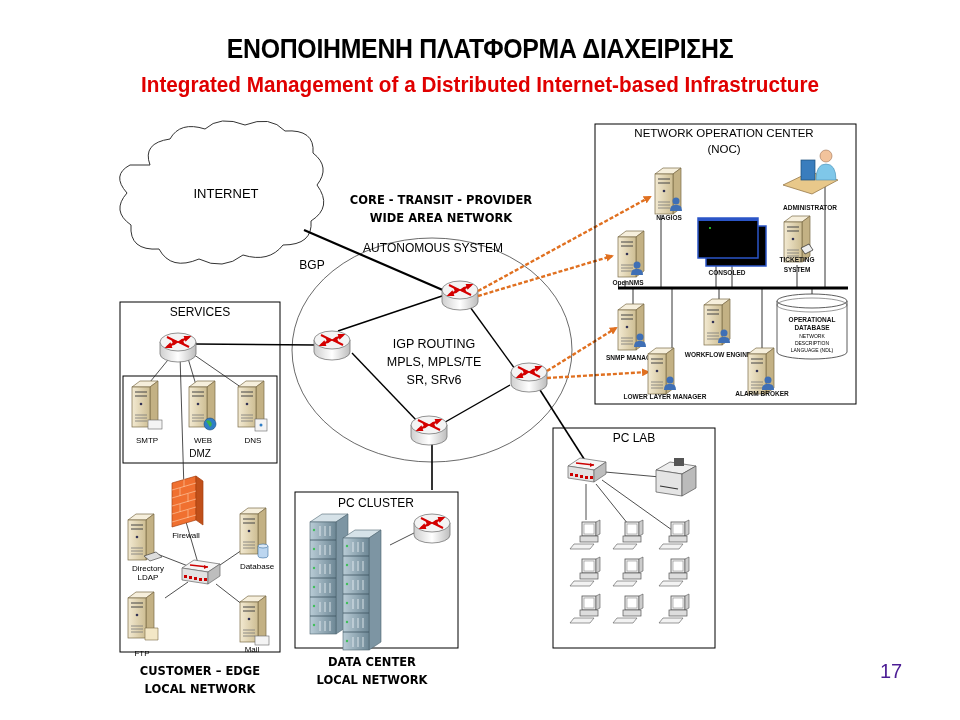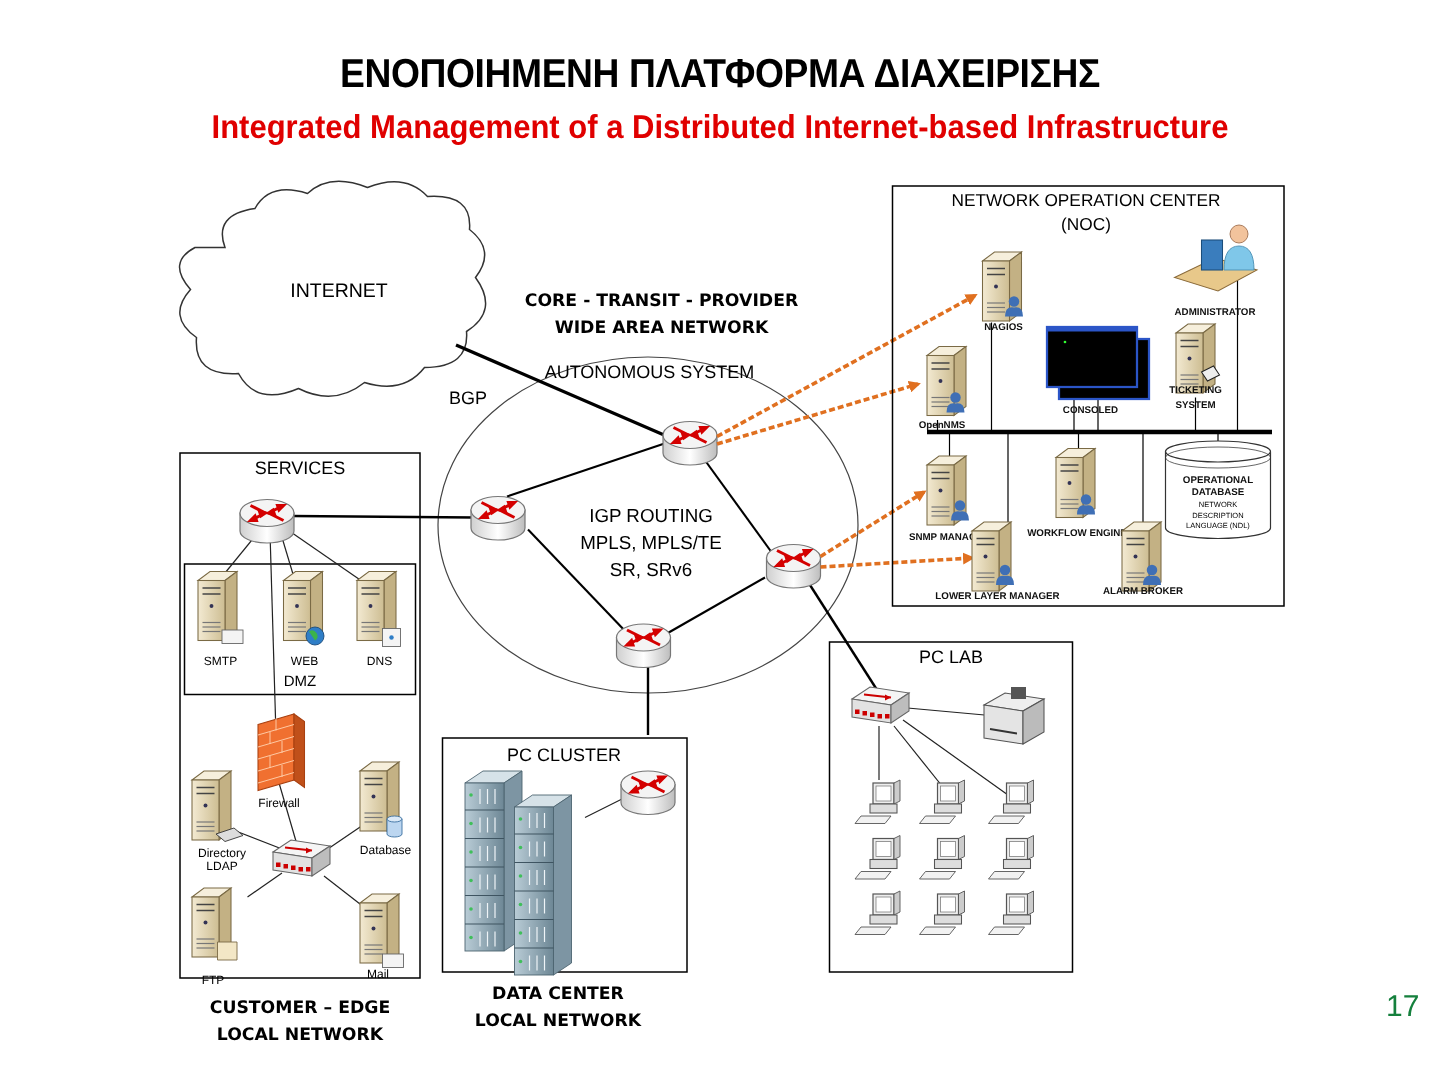--- a/index.html
+++ b/index.html
@@ -1,20 +1,20 @@
 <!DOCTYPE html>
 <html><head>
 <meta charset="utf-8">
 <style>
   html, body { margin:0; padding:0; background:#ffffff; }
   body { width:960px; height:720px; position:relative; overflow:hidden; font-family:"Liberation Sans", sans-serif; }
   .title { position:absolute; left:0; width:960px; text-align:center; font-weight:bold; }
   #title-gr { top:34px; font-size:27px; color:#000; letter-spacing:-0.3px; transform:scaleX(0.92); }
   #title-en { top:72px; font-size:22px; color:#e00000; transform:scaleX(0.94); }
-  #slide-num { position:absolute; left:924px; top:660px; font-size:20px; color:#15803d; }
+  #slide-num { position:absolute; left:880px; top:660px; font-size:20px; color:#4c1d95; }
   svg#diagram { position:absolute; left:0; top:0; }
   .lbl { font-family:"Liberation Sans", sans-serif; fill:#000; }
   .blbl { font-family:"DejaVu Sans", sans-serif; font-weight:bold; fill:#000; }
   .tiny { font-family:"Liberation Sans", sans-serif; font-size:6.5px; fill:#111; font-weight:bold; }
 </style>
 </head>
 <body>
 
 <div class="title" id="title-gr">ΕΝΟΠΟΙΗΜΕΝΗ ΠΛΑΤΦΟΡΜΑ ΔΙΑΧΕΙΡΙΣΗΣ</div>
 <div class="title" id="title-en">Integrated Management of a Distributed Internet-based Infrastructure</div>

